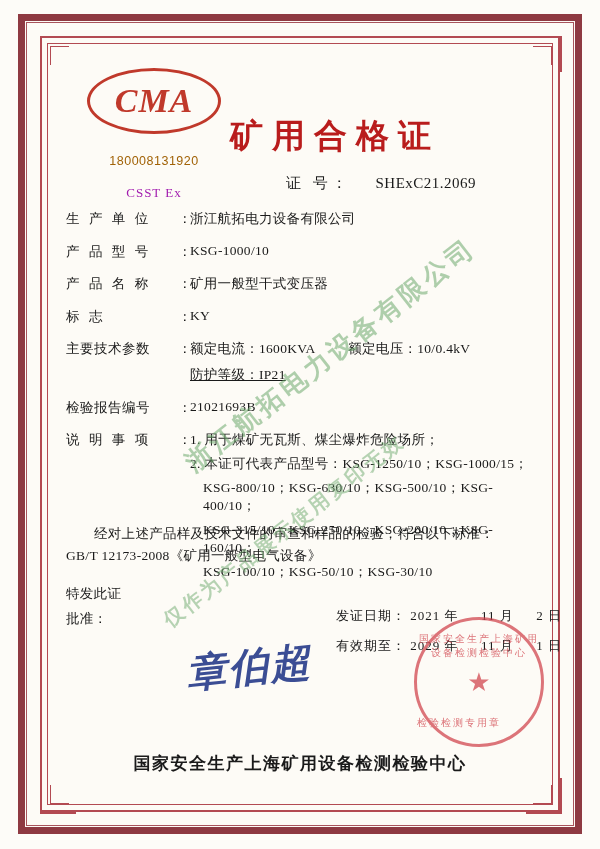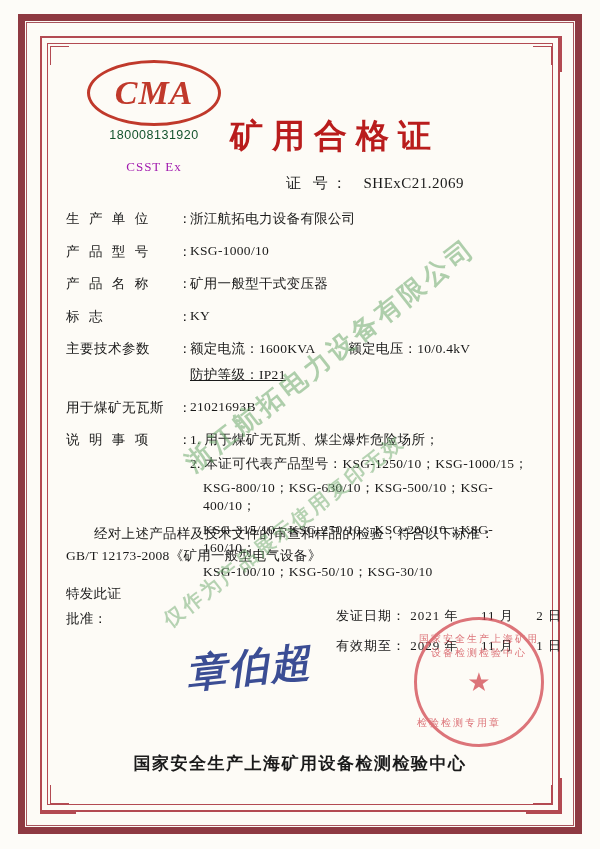--- a/index.html
+++ b/index.html
@@ -85,21 +85,21 @@
     left: 58px;
     top: 52px;
     width: 484px;
     height: 744px;
   }
 
   
   .cma-block {
     position: absolute;
     left: 22px;
-    top: 8px;
+    top: 16px;
     width: 148px;
     text-align: center;
   }
   .cma-ellipse {
     width: 128px;
     height: 60px;
     border: 3px solid #c0392b;
     border-radius: 50%;
     margin: 0 auto;
     position: relative;
@@ -110,23 +110,23 @@
   .cma-text {
     font-family: "Liberation Serif", serif;
     font-size: 34px;
     font-weight: bold;
     font-style: italic;
     color: #c0392b;
     letter-spacing: 1px;
     line-height: 1;
   }
   .cma-number {
-    margin-top: 2px;
+    margin-top: 20px;
     font-size: 12.5px;
-    color: #14532d;
+    color: #a16207;
     letter-spacing: 0.5px;
     font-family: "Liberation Sans", sans-serif;
   }
   .cma-sub {
     margin-top: 17px;
     font-size: 13px;
     color: #a21caf;
     letter-spacing: 1px;
     font-family: "Liberation Serif", serif;
   }
@@ -145,21 +145,21 @@
   }
 
   .cert-no-row {
     position: absolute;
     left: 228px;
     top: 122px;
     font-size: 15px;
     letter-spacing: 1px;
   }
   .cert-no-row .lbl { letter-spacing: 4px; }
-  .cert-no-row .val { margin-left: 8px; letter-spacing: 0.5px; }
+  .cert-no-row .val { margin-left: 20px; letter-spacing: 0.5px; }
 
   
   .fields {
     position: absolute;
     left: 8px;
     top: 158px;
     width: 476px;
     font-size: 13.5px;
   }
   .frow {
@@ -368,21 +368,21 @@
           <div>
             <span>额定电流：1600KVA</span>
             <span class="inline-gap"></span>
             <span>额定电压：10/0.4kV</span>
           </div>
           <div class="sub-line">防护等级：IP21</div>
         </div>
       </div>
 
       <div class="frow">
-        <div class="flabel wide">用于煤矿无瓦斯</div>
+        <div class="flabel wide">检验报告编号</div>
         <div class="fcolon">：</div>
         <div class="fvalue">21021693B</div>
       </div>
 
       <div class="frow">
         <div class="flabel">说 明 事 项</div>
         <div class="fcolon">：</div>
         <div class="fvalue">
           <div class="notes-line">1. 用于煤矿无瓦斯、煤尘爆炸危险场所；</div>
           <div class="notes-line">2. 本证可代表产品型号：KSG-1250/10；KSG-1000/15；</div>

